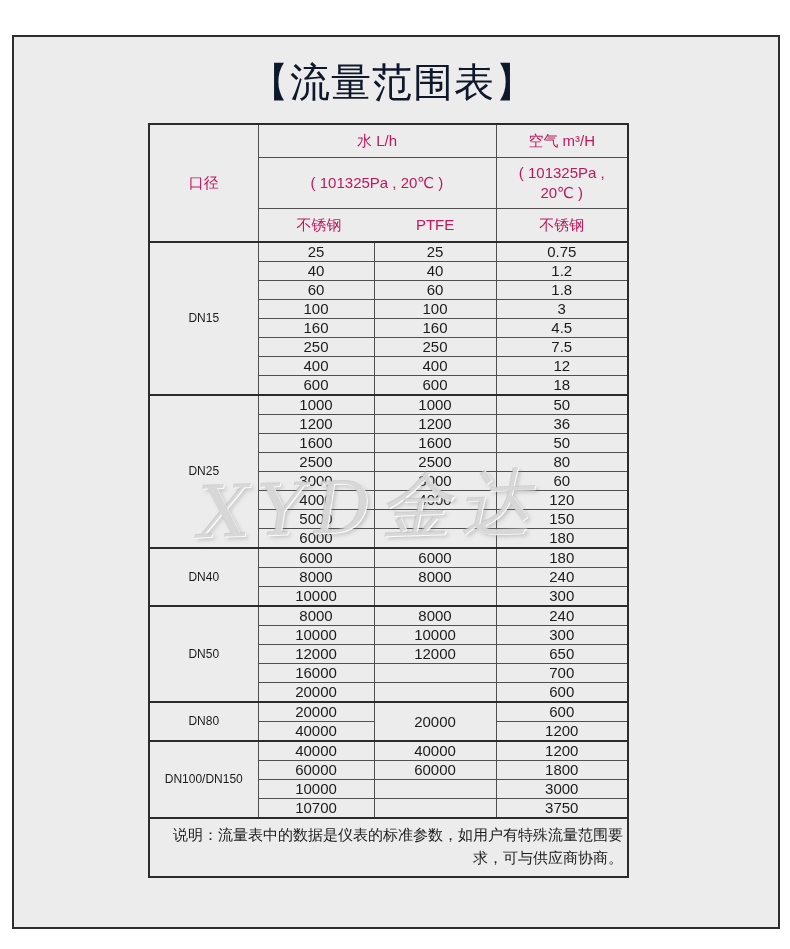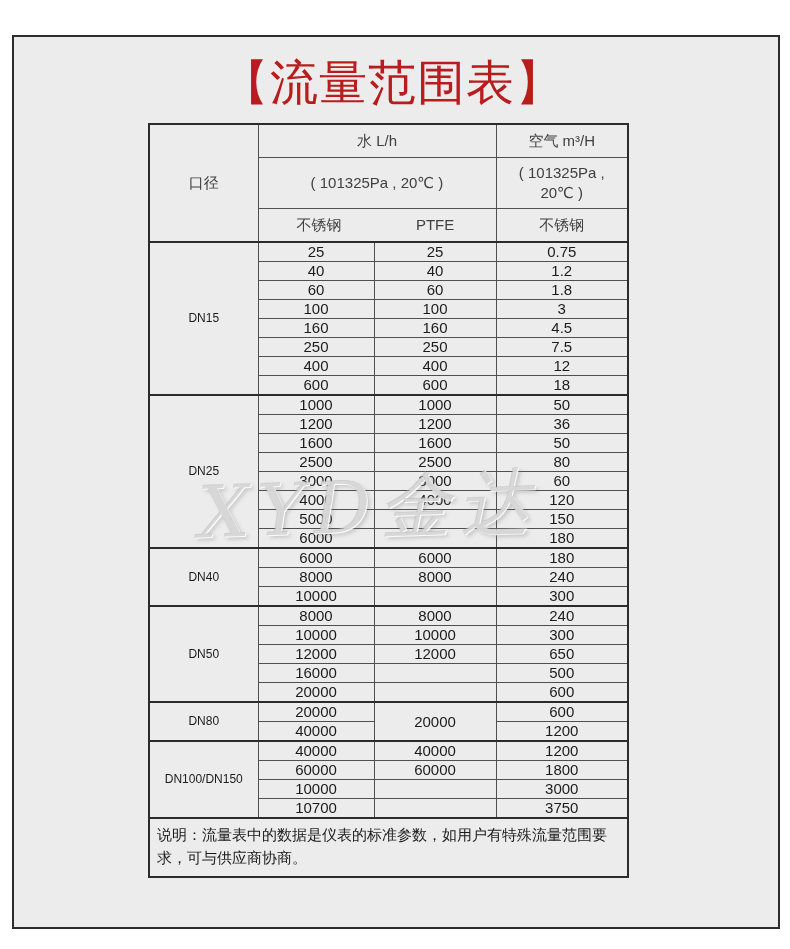--- a/index.html
+++ b/index.html
@@ -7,42 +7,42 @@
     width:790px; height:949px; background:#ffffff; position:relative;
     font-family:"Liberation Sans","DejaVu Sans",sans-serif;
   }
   .frame {
     position:absolute; left:12px; top:35px; width:768px; height:894px;
     box-sizing:border-box; border:2px solid #2d2d2d; background:#ececec;
     overflow:hidden;
   }
   .title {
     margin:22px 7px 0 0; text-align:center;
-    font-size:48px; line-height:47px; font-weight:500; color:#b91c1c;
+    font-size:40px; line-height:47px; font-weight:500; color:#0f172a;
     letter-spacing:1px; font-family:"DejaVu Sans","Liberation Sans",sans-serif;
   }
   .table-wrap { position:relative; width:479px; margin:17px 0 0 134px; }
   table {
     border-collapse:collapse; table-layout:fixed; width:479px;
     background:transparent; color:#1b1b1b;
     border:2px solid #2b2b2b;
   }
   td { border:1px solid #4f4f4f; text-align:center; padding:0; overflow:hidden; }
-  thead td { font-size:15px; color:#404040; }
+  thead td { font-size:15px; color:#be185d; }
   tr.h1 td { height:32px; }
   tr.h2 td { height:50px; line-height:1.35; }
   tr.h2 td.air-cond { padding:0 6px; }
   tr.h3 td { height:32px;margin-top:28px; }
   tr.h3 td.mats span { display:inline-block; width:49%; text-align:center; }
   thead tr.h3 td { border-bottom:2px solid #2b2b2b; }
   tbody td { height:18px; font-size:15px; line-height:1.05; }
   tbody td.dn { font-size:12px; }
   tbody tr.section-start td { border-top:2px solid #2b2b2b; }
   tfoot td {
-    border-top:2px solid #2b2b2b; text-align:left;
+    border-top:2px solid #2b2b2b; text-align:right;
     font-size:15px; line-height:1.55; padding:4px 4px 6px 7px; color:#1b1b1b;
   }
   .watermark {
     position:absolute; left:50px; top:335px; width:430px;
     font-family:"DejaVu Serif","Liberation Serif",serif; font-style:italic;
     font-size:72px; letter-spacing:8px; white-space:nowrap;
     color:rgba(186,186,186,0.55);
     text-shadow:1px 1px 0 rgba(255,255,255,0.9), 3px 3px 4px rgba(130,130,130,0.35);
     transform:rotate(-2deg); pointer-events:none; user-select:none;
   }
@@ -189,21 +189,21 @@
             <td>300</td>
           </tr>
           <tr>
             <td>12000</td>
             <td>12000</td>
             <td>650</td>
           </tr>
           <tr>
             <td>16000</td>
             <td></td>
-            <td>500</td>
+            <td>700</td>
           </tr>
           <tr>
             <td>20000</td>
             <td></td>
             <td>600</td>
           </tr>
           <tr class="section-start">
             <td class="dn" rowspan="2">DN80</td>
             <td>20000</td>
             <td rowspan="2">20000</td>

